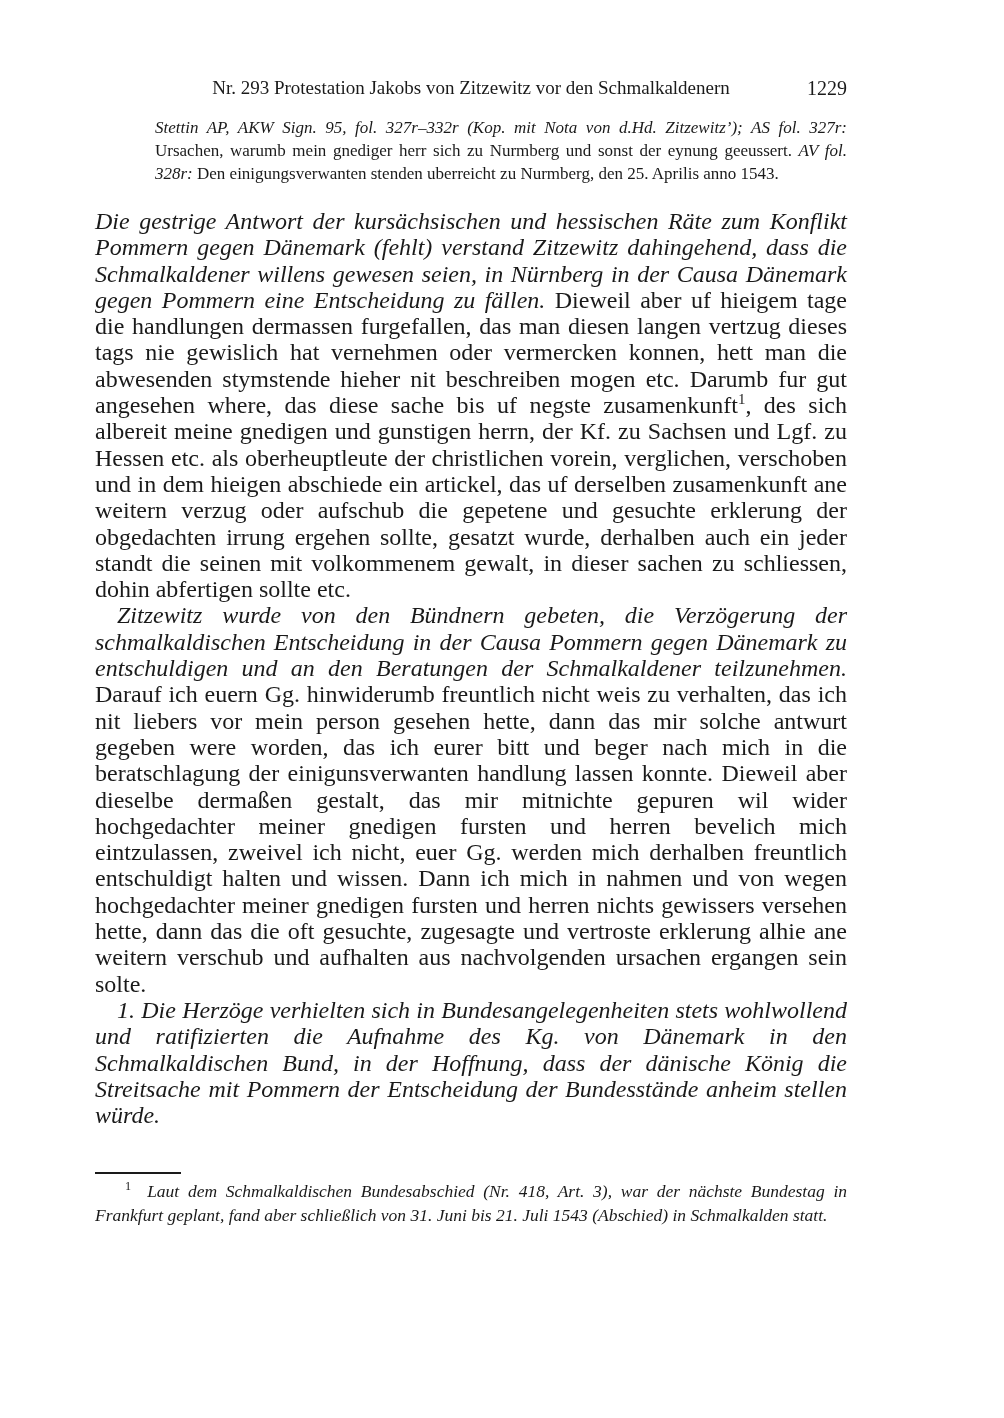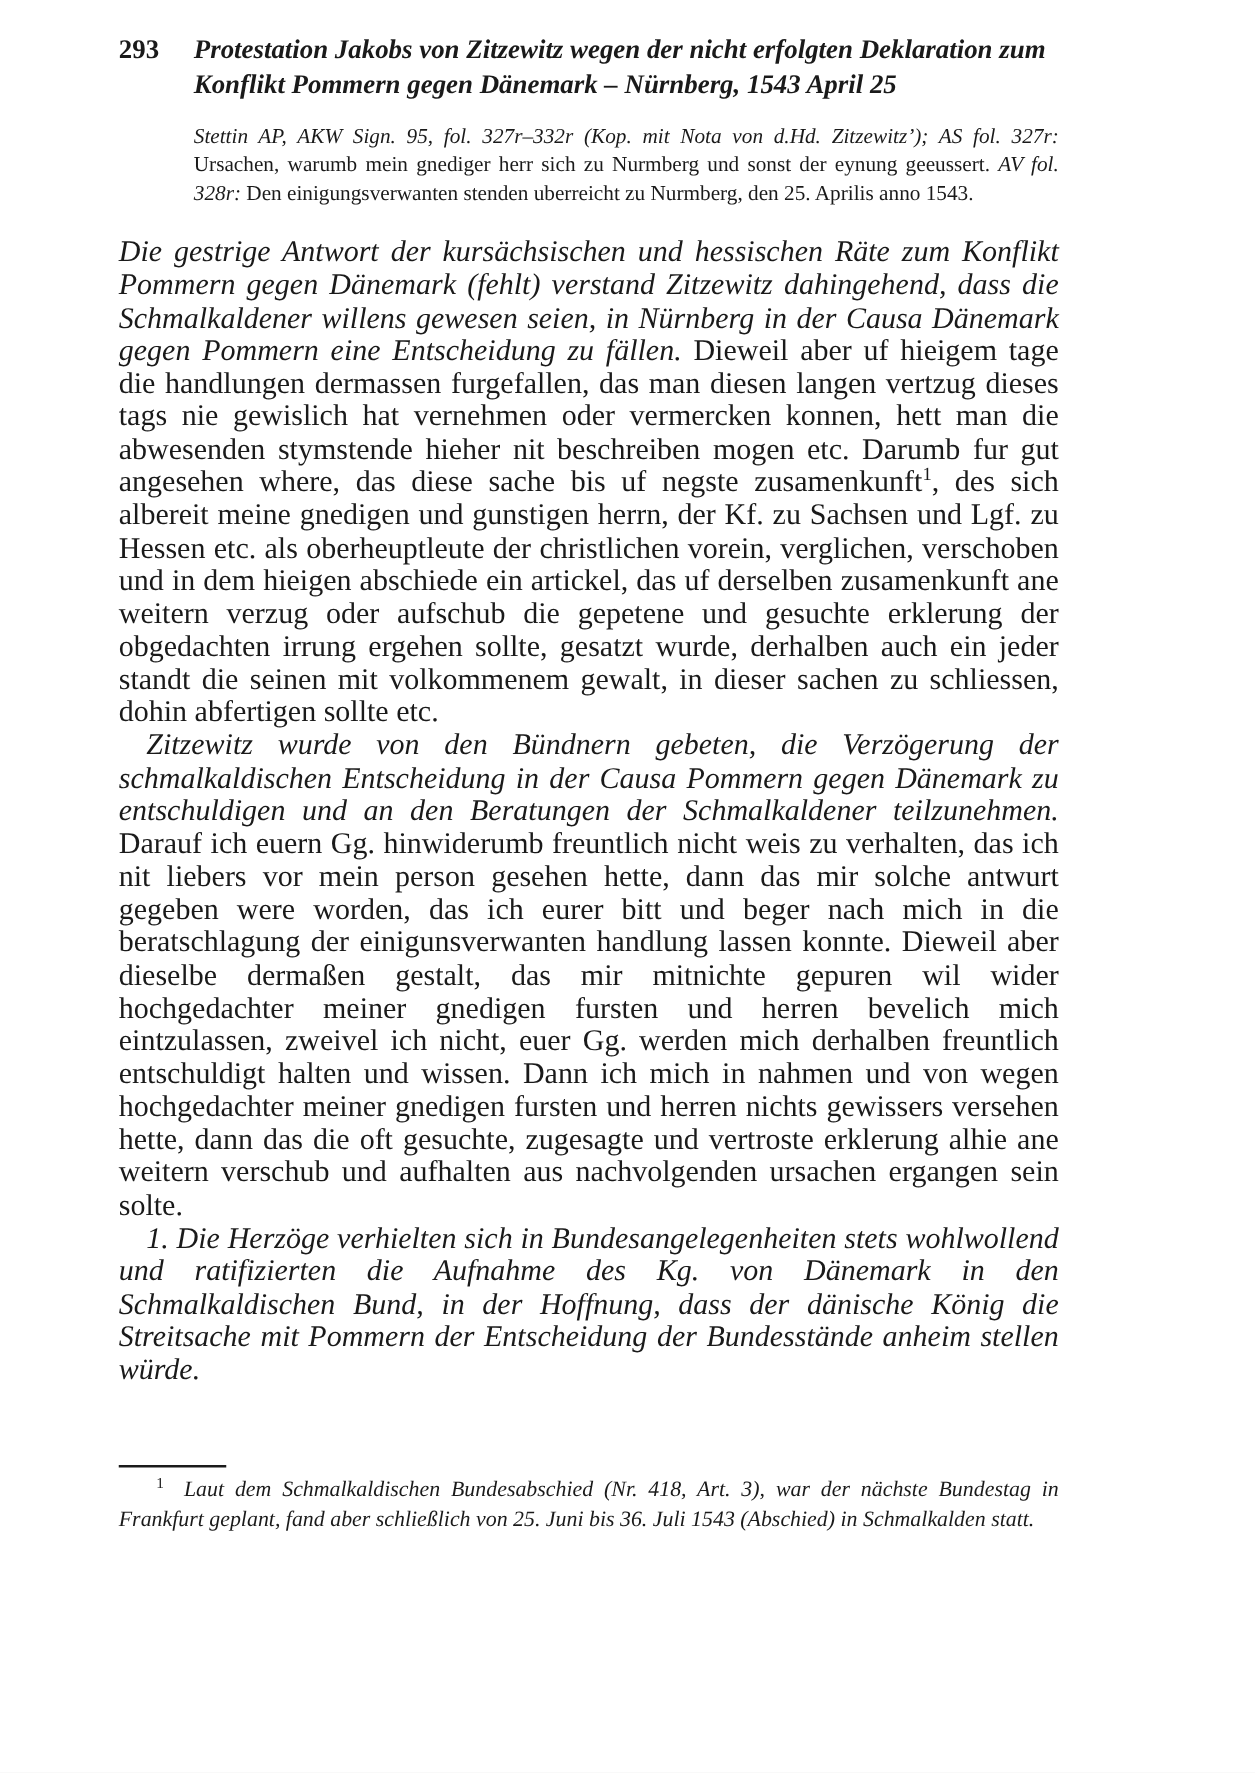--- a/index.html
+++ b/index.html
@@ -97,35 +97,35 @@
     line-height: 0;
     padding-right: 16px;
   }
 </style>
 </head>
 <body>
 
 <div class="page">
   <div class="content">
 
+    <div class="running-header">
+      <span>Nr. 293 Protestation Jakobs von Zitzewitz vor den Schmalkaldenern</span>
+      <span class="page-number">1229</span>
+    </div>
 
-    <div class="doc-heading">
-      <div class="doc-number">293</div>
-      <div class="doc-title">Protestation Jakobs von Zitzewitz wegen der nicht erfolgten Deklaration zum Konflikt Pommern gegen Dänemark – Nürnberg, 1543 April 25</div>
-    </div>
 
     <div class="source-note"><span class="seg-italic">Stettin AP, AKW Sign. 95, fol. 327r–332r (Kop. mit Nota von d.Hd. Zitzewitz’); AS fol. 327r: </span><span class="seg-roman">Ursachen, warumb mein gnediger herr sich zu Nurmberg und sonst der eynung geeussert. </span><span class="seg-italic">AV fol. 328r: </span><span class="seg-roman">Den einigungsverwanten stenden uberreicht zu Nurmberg, den 25. Aprilis anno 1543.</span></div>
 
     <div class="body-text">
         <p><span class="seg-italic">Die gestrige Antwort der kursächsischen und hessischen Räte zum Konflikt Pommern gegen Dänemark (fehlt) verstand Zitzewitz dahingehend, dass die Schmalkaldener willens gewesen seien, in Nürnberg in der Causa Dänemark gegen Pommern eine Entscheidung zu fällen. </span><span class="seg-roman">Dieweil aber uf hieigem tage die handlungen dermassen furgefallen, das man diesen langen vertzug dieses tags nie gewislich hat vernehmen oder vermercken konnen, hett man die abwesenden stymstende hieher nit beschreiben mogen etc. Darumb fur gut angesehen where, das diese sache bis uf negste zusamenkunft</span><sup class="fn-ref">1</sup><span class="seg-roman">, des sich albereit meine gnedigen und gunstigen herrn, der Kf. zu Sachsen und Lgf. zu Hessen etc. als oberheuptleute der christlichen vorein, verglichen, verschoben und in dem hieigen abschiede ein artickel, das uf derselben zusamenkunft ane weitern verzug oder aufschub die gepetene und gesuchte erklerung der obgedachten irrung ergehen sollte, gesatzt wurde, derhalben auch ein jeder standt die seinen mit volkommenem gewalt, in dieser sachen zu schliessen, dohin abfertigen sollte etc.</span></p>
         <p class="indent"><span class="seg-italic">Zitzewitz wurde von den Bündnern gebeten, die Verzögerung der schmalkaldischen Entscheidung in der Causa Pommern gegen Dänemark zu entschuldigen und an den Beratungen der Schmalkaldener teilzunehmen. </span><span class="seg-roman">Darauf ich euern Gg. hinwiderumb freuntlich nicht weis zu verhalten, das ich nit liebers vor mein person gesehen hette, dann das mir solche antwurt gegeben were worden, das ich eurer bitt und beger nach mich in die beratschlagung der einigunsverwanten handlung lassen konnte. Dieweil aber dieselbe dermaßen gestalt, das mir mitnichte gepuren wil wider hochgedachter meiner gnedigen fursten und herren bevelich mich eintzulassen, zweivel ich nicht, euer Gg. werden mich derhalben freuntlich entschuldigt halten und wissen. Dann ich mich in nahmen und von wegen hochgedachter meiner gnedigen fursten und herren nichts gewissers versehen hette, dann das die oft gesuchte, zugesagte und vertroste erklerung alhie ane weitern verschub und aufhalten aus nachvolgenden ursachen ergangen sein solte.</span></p>
         <p class="indent"><span class="seg-italic">1. Die Herzöge verhielten sich in Bundesangelegenheiten stets wohlwollend und ratifizierten die Aufnahme des Kg. von Dänemark in den Schmalkaldischen Bund, in der Hoffnung, dass der dänische König die Streitsache mit Pommern der Entscheidung der Bundesstände anheim stellen würde.</span></p>
       </div>
 
   </div>
 
   <div class="footnote-area">
     <div class="footnote-sep"></div>
     <div class="footnotes">
-        <p class="footnote"><span class="fn-marker">1</span><span>Laut dem Schmalkaldischen Bundesabschied (Nr. 418, Art. 3), war der nächste Bundestag in Frankfurt geplant, fand aber schließlich von 25. Juni bis 36. Juli 1543 (Abschied) in Schmalkalden statt.</span></p>
+        <p class="footnote"><span class="fn-marker">1</span><span>Laut dem Schmalkaldischen Bundesabschied (Nr. 418, Art. 3), war der nächste Bundestag in Frankfurt geplant, fand aber schließlich von 31. Juni bis 21. Juli 1543 (Abschied) in Schmalkalden statt.</span></p>
       </div>
   </div>
 </div>
 
 </body></html>

